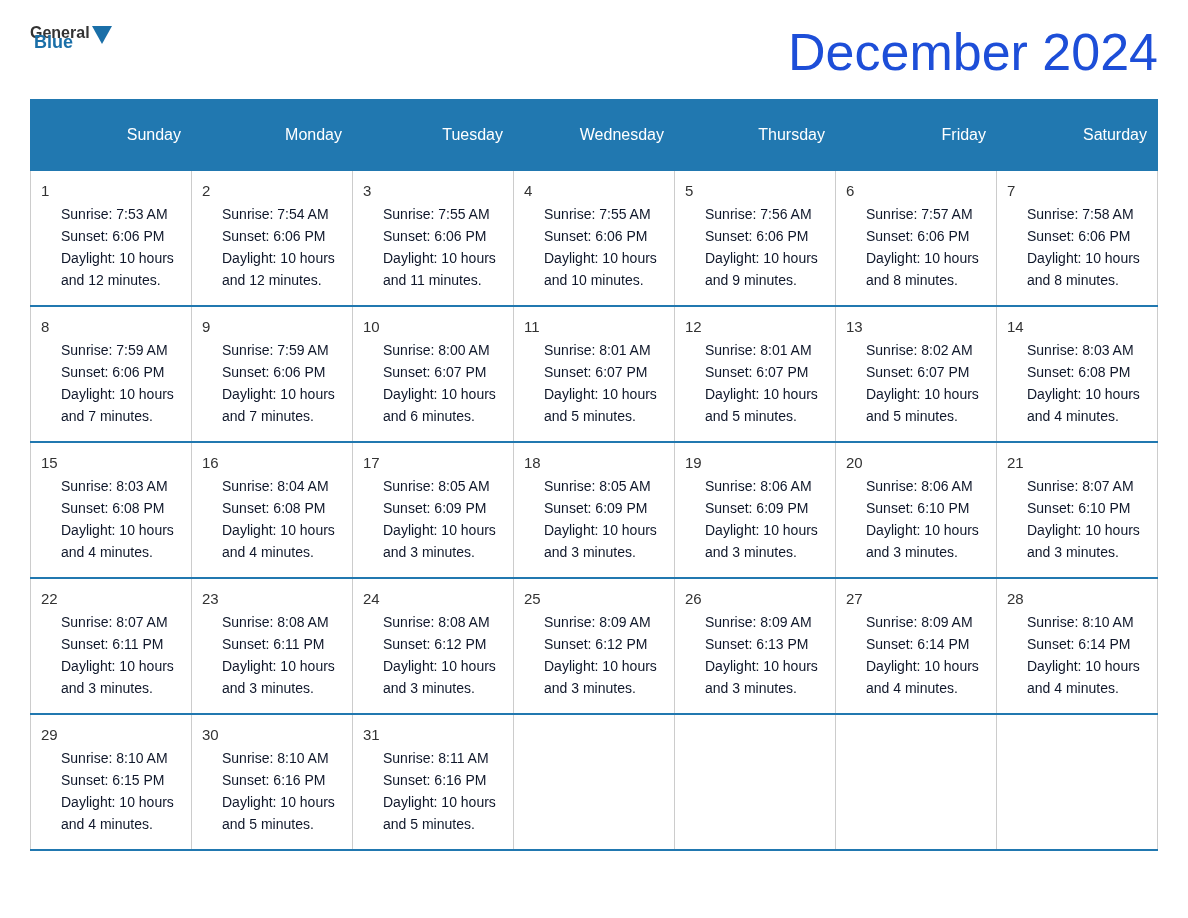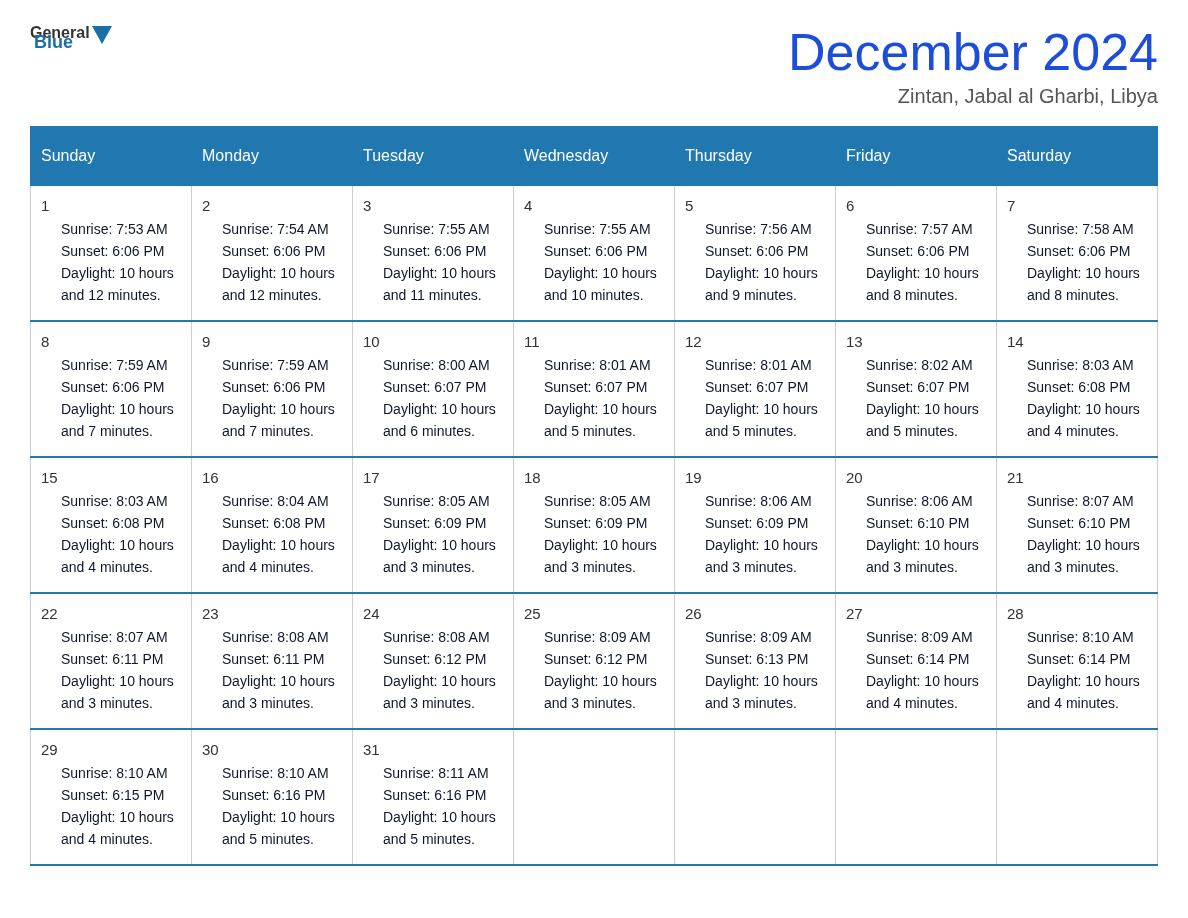--- a/index.html
+++ b/index.html
@@ -66,22 +66,22 @@
       border-collapse: collapse;
       table-layout: fixed;
     }
     thead tr {
       background-color: #2178b0;
     }
     thead th {
       color: #fff;
       font-size: 16px;
       font-weight: normal;
-      text-align: left;
-      padding: 20px 10px;
+      text-align: right;
+      padding: 26px 10px;
       border: 1px solid #2178b0;
     }
     tbody tr {
       border-bottom: 2px solid #2178b0;
     }
     tbody td {
       vertical-align: top;
       padding: 8px 10px 14px 10px;
       font-size: 13px;
       line-height: 1.55;
@@ -114,21 +114,20 @@
     <div class="logo-text">
       <span class="logo-general">General</span>
       <span class="logo-triangle"></span>
     </div>
     <div style="display:flex;align-items:center;margin-top:-6px;margin-left:2px;">
       <span class="logo-blue-line">Blue</span>
     </div>
   </div>
   <div class="title-block">
     <div class="month-title">December 2024</div>
-    <div class="location">Zintan, Jabal al Gharbi, Libya</div>
   </div>
 </div>
 
 <table>
   <thead>
     <tr>
       <th>Sunday</th>
       <th>Monday</th>
       <th>Tuesday</th>
       <th>Wednesday</th>

